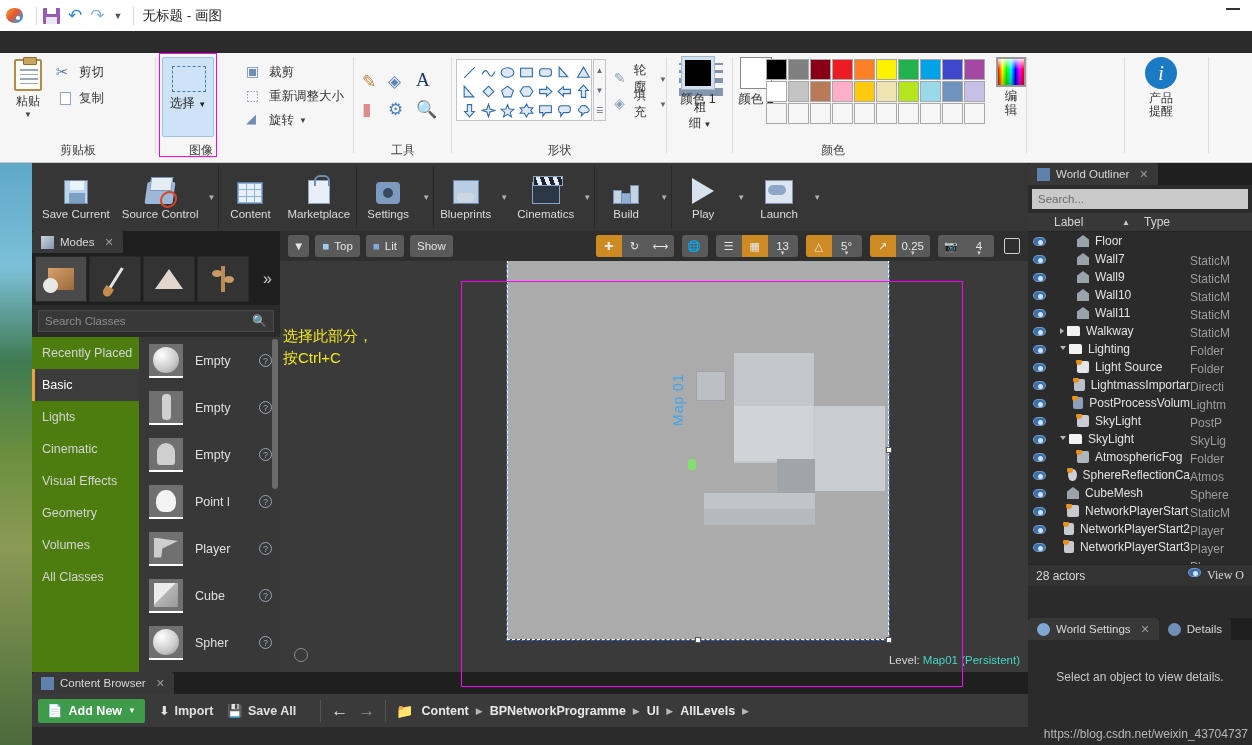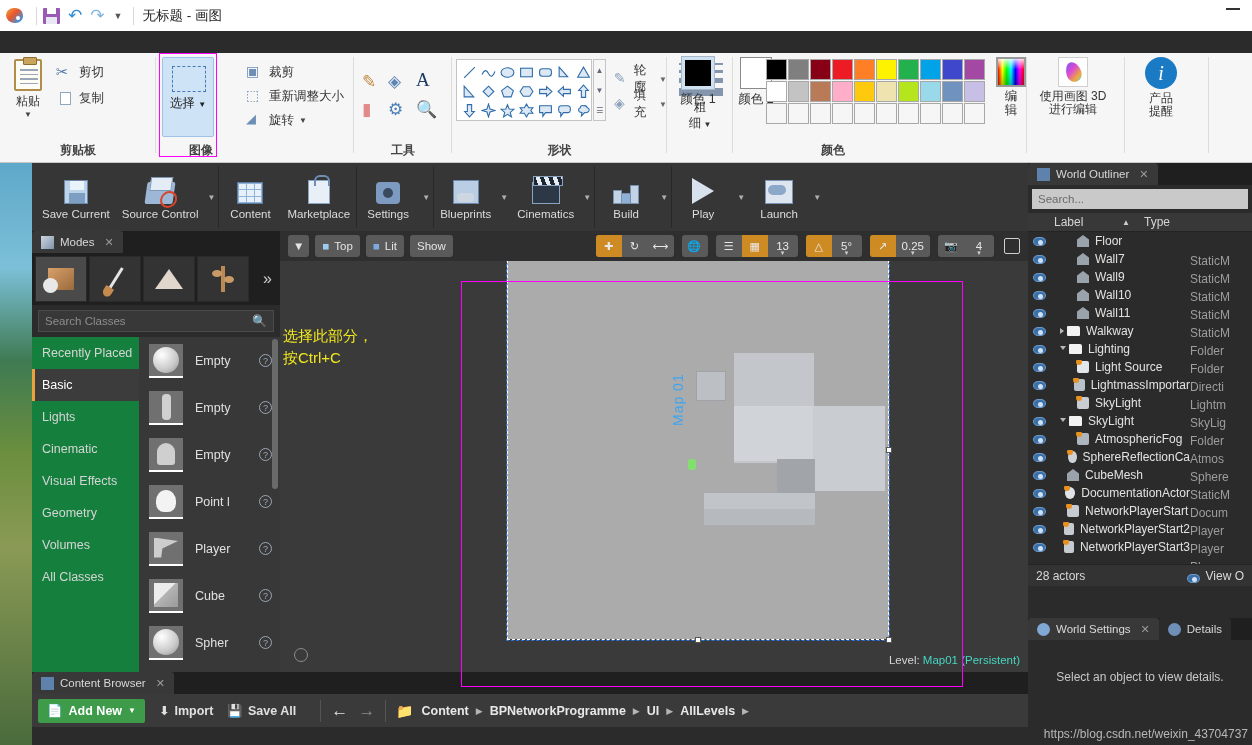--- a/index.html
+++ b/index.html
@@ -59,21 +59,21 @@
   .rtab.view { left: 108px; width: 46px; }
 
   
   .ribbon {
     position: absolute; left: 0; top: 53px; width: 1252px; height: 110px;
     background: #f6f6f6; border-bottom: 1px solid #c8c8c8;
   }
   .rgroup { position: absolute; top: 0; height: 108px; }
   .rgroup-label {
     position: absolute; bottom: 2px; left: 0; width: 100%; text-align: center;
-    font-size: 12px; color: #444; font-weight: bold;
+    font-size: 12px; color: #444;
   }
   .rgroup-div {
     position: absolute; top: 4px; width: 1px; height: 96px; background: #dcdcdc;
   }
 
   
   .paste-btn { position:absolute; left:4px; top:6px; width:48px; text-align:center; }
   .clipboard-ico {
     width: 28px; height: 32px; margin: 0 auto; background: #fdfdf5;
     border: 2px solid #b08e4a; border-radius: 2px; position: relative;
@@ -267,21 +267,21 @@
 
   .search-row { height:22px; margin:5px 6px; background:#383838; border:1px solid #4a4a4a;
                 display:flex; align-items:center; padding:0 6px; }
   .search-row input {
     flex:1; background:transparent; border:none; outline:none; color:#c8c8c8; font-size:11.5px;
     font-family:"Liberation Sans", sans-serif;
   }
   .search-row input::placeholder { color:#8e8e8e; }
 
   .mode-body { display:flex; height:350px; }
-  .cat-list { width:107px; background:#15803d; }
+  .cat-list { width:107px; background:#4d7c0f; }
   .cat {
     height:32px; display:flex; align-items:center; padding-left:10px;
     font-size:12.5px; color:#d5d5d5; position:relative;
   }
   .cat.sel { background:#3c3c3c; color:#fff; }
   .cat.sel::before { content:""; position:absolute; left:0; top:0; width:3px; height:100%; background:#e8a33d; }
   .item-list { flex:1; background:#383838; position:relative; overflow:hidden; }
   .pitem { height:47px; display:flex; align-items:center; padding-left:10px; }
   .pthumb { width:34px; height:34px; background:#707070; border-bottom:2px solid #fff; position:relative; overflow:hidden; }
   .pitem .nm { flex:1; font-size:12.5px; color:#e0e0e0; margin-left:12px; overflow:hidden; white-space:nowrap; }
@@ -321,21 +321,21 @@
   .eyeglyph::after { content:""; position:absolute; left:4px; top:2px; width:5px; height:5px; border-radius:50%; background:#cfe2f5; }
   .mesh-ico { width:12px; height:12px; margin-right:6px; background:#9aa2ac;
               clip-path: polygon(50% 0%, 100% 38%, 100% 100%, 0% 100%, 0% 38%); }
   .folder-ico { width:13px; height:10px; background:#f2f2f2; border-radius:1px 2px 1px 1px; margin-right:6px; }
   .tri { width:0;height:0;border-left:4px solid #b9b9b9;border-top:3.5px solid transparent;border-bottom:3.5px solid transparent;margin-right:3px;}
   .tri.open { border-left:none; border-top:4px solid #b9b9b9; border-left:3.5px solid transparent; border-right:3.5px solid transparent; margin-right:3px; }
   .dot-ico { width:12px;height:12px;margin-right:6px;background:#c9cdd3;border-radius:2px;position:relative;}
   .dot-ico::before{content:"";position:absolute;left:-1px;top:-2px;width:6px;height:6px;border-radius:50%;background:#e8911f;}
   .out-status { height:22px; background:#333; display:flex; align-items:center; padding:0 8px;
                 font-size:12px; color:#d8d8d8; border-top:1px solid #242424; }
-  .out-status .right { margin-left:auto; display:flex; align-items:flex-end; }
+  .out-status .right { margin-left:auto; display:flex; align-items:flex-start;font-family:Liberation Serif, serif; }
 
   .detailspanel { position:absolute; left:996px; top:455px; width:224px; height:127px; background:#2b2b2b; }
   .dp-empty { text-align:center; font-size:12px; color:#c8c8c8; margin-top:30px; padding:0 10px; }
 
   .watermark { position:absolute; right:4px; bottom:4px; font-size:12px; color:#cfcfcf; opacity:0.85; }
 
   .annot { position:absolute; font-size:15px; color:#f2e81f; line-height:22px; white-space:pre-line;
            font-family:"Liberation Sans", sans-serif; }
 </style>
 </head>
@@ -610,26 +610,20 @@
         </div>
       <div class="edit-colors" style="left:258px;top:4px;">
         <div class="rainbow"></div>
         <div class="ec-cap">编<br>辑</div>
       </div>
       <div class="rgroup-label" style="left:-40px;width:280px;">颜色</div>
       <div class="rgroup-div" style="right:-4px;"></div>
     </div>
 
     <div class="rgroup" style="left:1023px;width:102px;">
-      <div class="paint3d" style="left:14px;">
-        <div class="p3d-ico">
-            <div class="p3d-drop"></div>
-          </div>
-        <div class="p3d-cap">使用画图 3D 进行编辑</div>
-      </div>
       <div class="rgroup-div" style="right:0;"></div>
     </div>
     <div class="rgroup" style="left:1125px;width:84px;">
       <div class="prodnote" style="left:10px;">
         <div class="info-circle">i</div>
         <div class="p3d-cap">产品<br>提醒</div>
       </div>
       <div class="rgroup-div" style="right:0;"></div>
     </div>
   </div>
@@ -1090,20 +1084,32 @@
             </span>
             <span class="typ">Lightm</span>
           </div>
           <div class="orow">
             <span class="eye">
               <span class="eyeglyph"></span>
             </span>
             <span class="lbl">
               <span style="display:inline-block;width:20px;"></span>
               <span style="display:inline-block;width:7px;"></span>
+              <span class="dot-ico" style="background:#8aa0bb;"></span>
+              <span class="txt">PostProcessVolum</span>
+            </span>
+            <span class="typ">PostP</span>
+          </div>
+          <div class="orow">
+            <span class="eye">
+              <span class="eyeglyph"></span>
+            </span>
+            <span class="lbl">
+              <span style="display:inline-block;width:20px;"></span>
+              <span style="display:inline-block;width:7px;"></span>
               <span class="dot-ico" style="background:#c9ccd2;"></span>
               <span class="txt">SkyLight</span>
             </span>
             <span class="typ">SkyLig</span>
           </div>
           <div class="orow">
             <span class="eye">
               <span class="eyeglyph"></span>
             </span>
             <span class="lbl">
@@ -1142,32 +1148,20 @@
             <span class="eye">
               <span class="eyeglyph"></span>
             </span>
             <span class="lbl">
               <span style="display:inline-block;width:10px;"></span>
               <span style="display:inline-block;width:7px;"></span>
               <span class="mesh-ico"></span>
               <span class="txt">CubeMesh</span>
             </span>
             <span class="typ">StaticM</span>
-          </div>
-          <div class="orow">
-            <span class="eye">
-              <span class="eyeglyph"></span>
-            </span>
-            <span class="lbl">
-              <span style="display:inline-block;width:10px;"></span>
-              <span style="display:inline-block;width:7px;"></span>
-              <span class="dot-ico" style="background:#dfe3e8;border-radius:50%;"></span>
-              <span class="txt">DocumentationActor</span>
-            </span>
-            <span class="typ">Docum</span>
           </div>
           <div class="orow">
             <span class="eye">
               <span class="eyeglyph"></span>
             </span>
             <span class="lbl">
               <span style="display:inline-block;width:10px;"></span>
               <span style="display:inline-block;width:7px;"></span>
               <span class="dot-ico" style="background:#c6cbd2;"></span>
               <span class="txt">NetworkPlayerStart</span>

